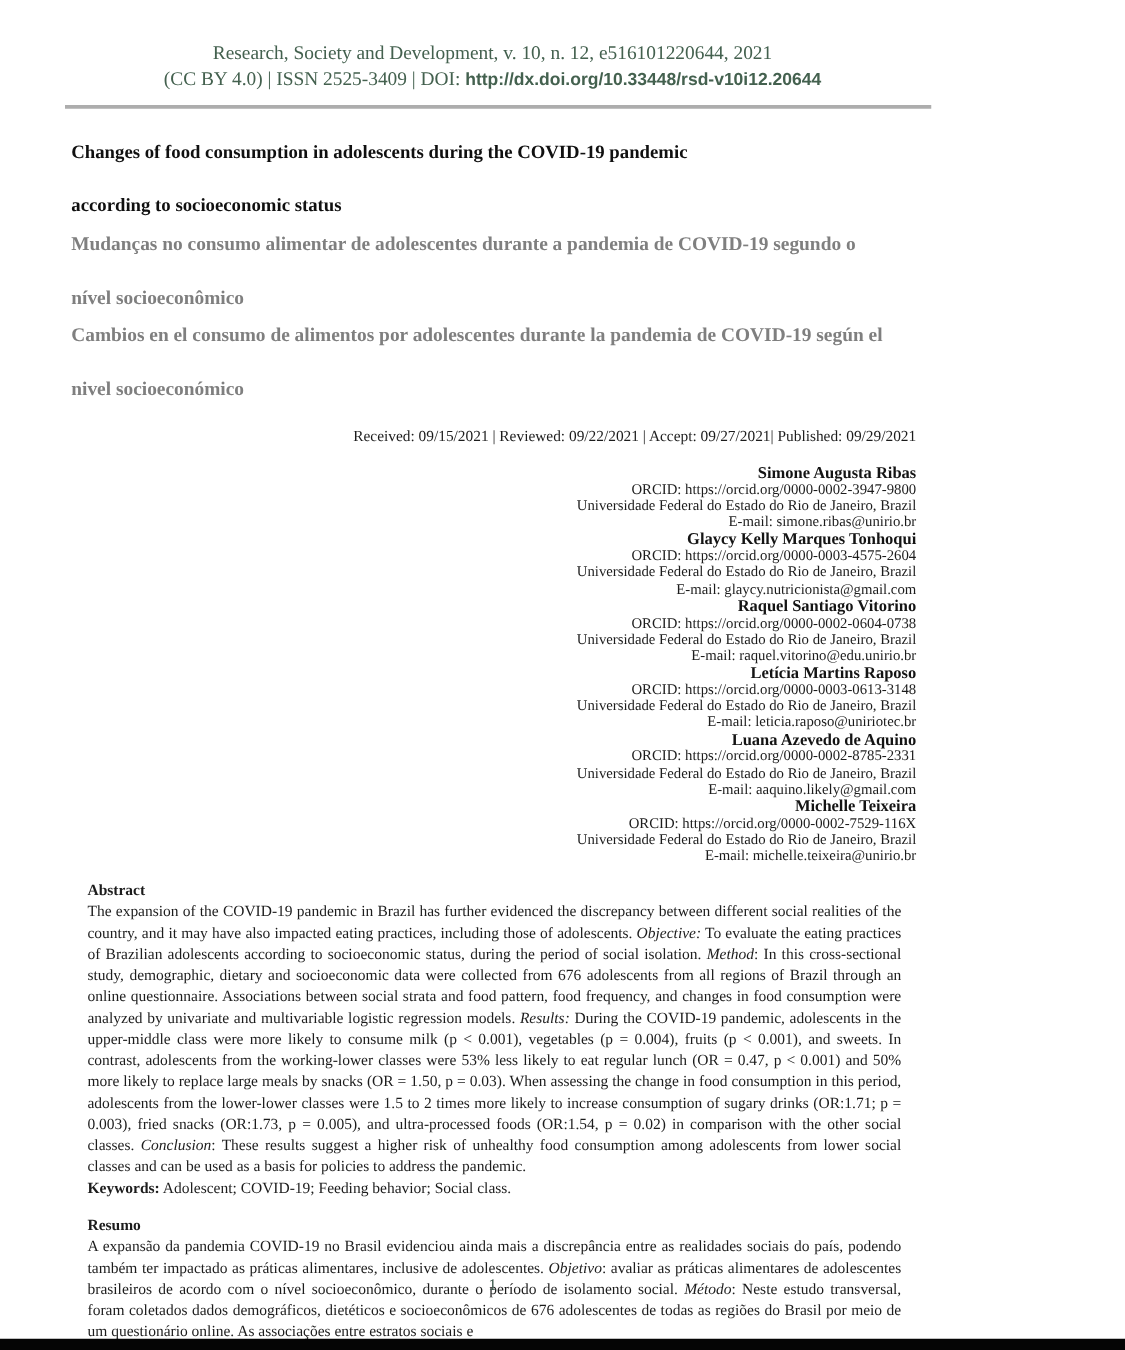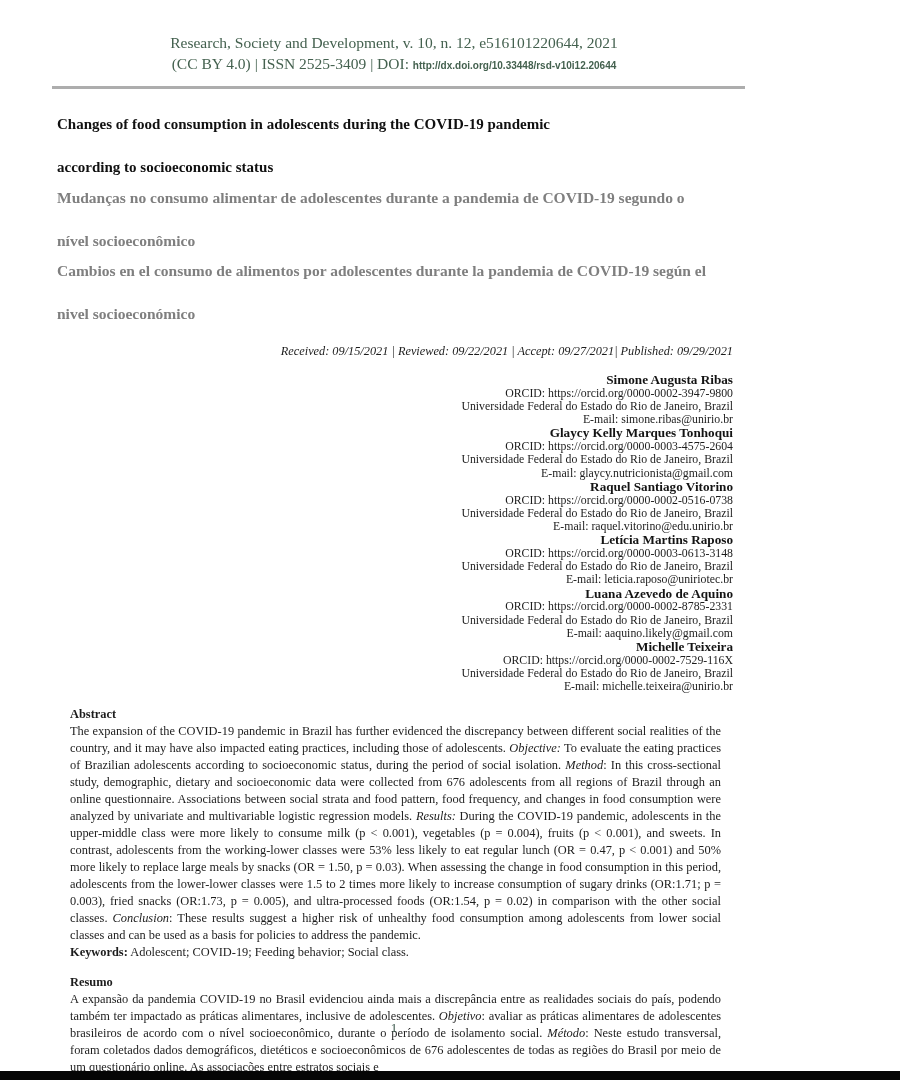--- a/index.html
+++ b/index.html
@@ -17,21 +17,21 @@
   .journal-header {
     padding-top: 32px;
     text-align: center;
     color: #44614f;
     font-size: 15.5px;
     line-height: 21px;
     font-weight: normal;
   }
   .journal-header .doi-url {
     font-family: "Liberation Sans", "DejaVu Sans", sans-serif;
-    font-size: 10px;
+    font-size: 14px;
     font-weight: bold;
   }
   .header-rule {
     margin: 10px 43px 0 52px;
     height: 3px;
     background: #adadad;
     border: none;
   }
 
   
@@ -49,21 +49,20 @@
     line-height: 43px;
     margin-top: -13px;
   }
 
   
   .dates-line {
     margin: 9px 55px 0 0;
     text-align: right;
     font-size: 12.3px;
     color: #1c1c1c;
-    font-style: italic;
   }
 
   
   .authors-block {
     margin: 14px 55px 0 0;
     text-align: right;
     padding-left: 20px;
   }
   .author-entry { margin: 0; }
   .author-name {
@@ -148,21 +147,21 @@
 
       <div class="author-entry">
         <div class="author-name">Glaycy Kelly Marques Tonhoqui</div>
         <div class="author-line">ORCID: https://orcid.org/0000-0003-4575-2604</div>
         <div class="author-line">Universidade Federal do Estado do Rio de Janeiro, Brazil</div>
         <div class="author-line">E-mail: glaycy.nutricionista@gmail.com</div>
       </div>
 
       <div class="author-entry">
         <div class="author-name">Raquel Santiago Vitorino</div>
-        <div class="author-line">ORCID: https://orcid.org/0000-0002-0516-0738</div>
+        <div class="author-line">ORCID: https://orcid.org/0000-0002-0604-0738</div>
         <div class="author-line">Universidade Federal do Estado do Rio de Janeiro, Brazil</div>
         <div class="author-line">E-mail: raquel.vitorino@edu.unirio.br</div>
       </div>
 
       <div class="author-entry">
         <div class="author-name">Letícia Martins Raposo</div>
         <div class="author-line">ORCID: https://orcid.org/0000-0003-0613-3148</div>
         <div class="author-line">Universidade Federal do Estado do Rio de Janeiro, Brazil</div>
         <div class="author-line">E-mail: leticia.raposo@uniriotec.br</div>
       </div>

